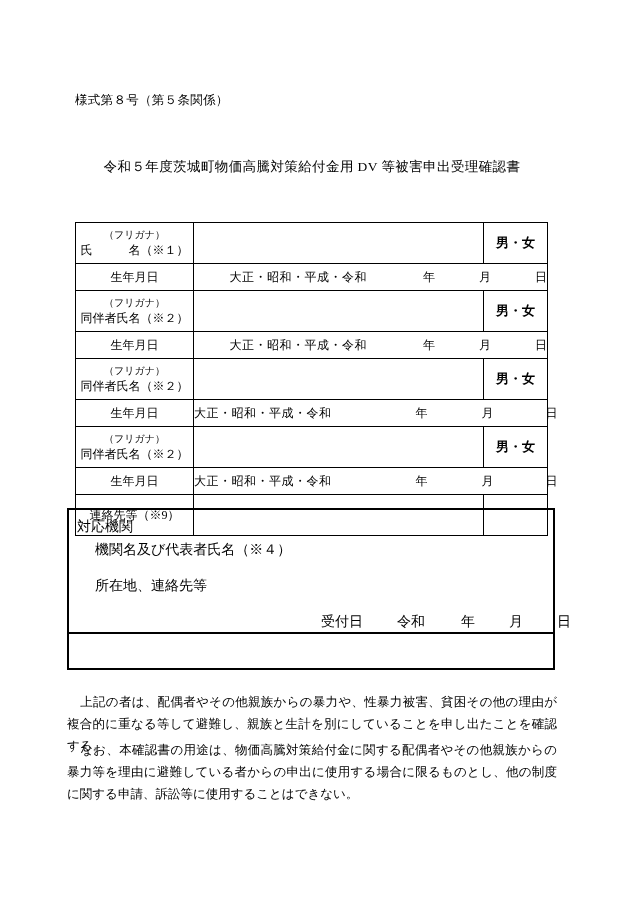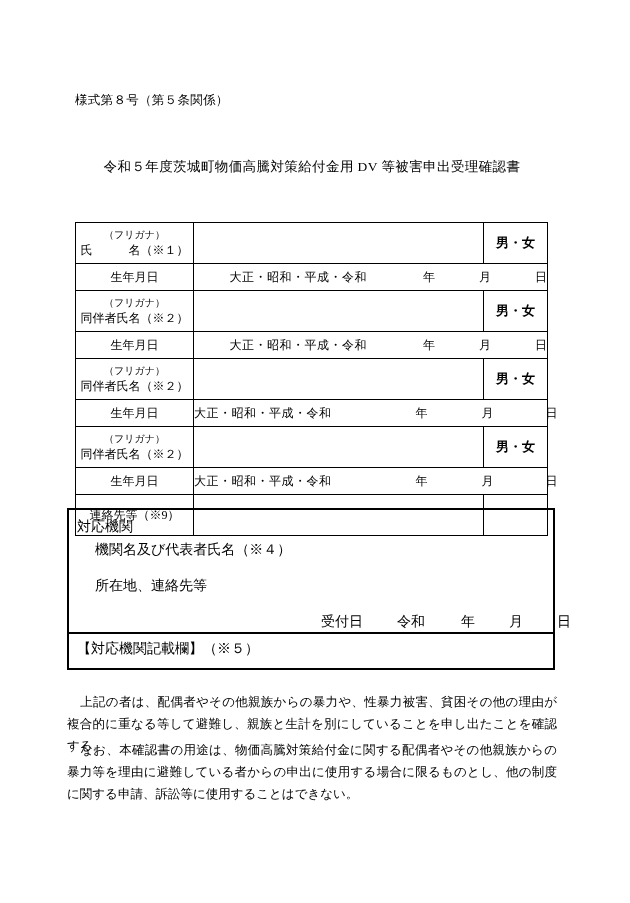--- a/index.html
+++ b/index.html
@@ -241,20 +241,19 @@
     </tbody>
   </table>
 
   <div class="agency-box">
     <div class="agency-inner">
       <div class="ag-line ag-title">対応機関</div>
       <div class="ag-line ag-name">機関名及び代表者氏名（※４）</div>
       <div class="ag-line ag-addr">所在地、連絡先等</div>
       <div class="ag-line ag-recv"><span>受付日</span><span class="sp1"></span><span>令和</span><span class="sp2"></span><span>年</span><span class="sp3"></span><span>月</span><span class="sp3"></span><span>日</span></div>
       <div class="ag-divider"></div>
-      <div class="ag-line ag-note">【対応機関記載欄】（※５）</div>
     </div>
   </div>
 
   <div class="para para1"><span class="indent"></span><span>上記の者は、配偶者やその他親族からの暴力や、性暴力被害、貧困その他の理由が複合的に重なる等して避難し、親族と生計を別にしていることを申し出たことを確認する。</span></div>
   <div class="para para2"><span class="indent"></span><span>なお、本確認書の用途は、物価高騰対策給付金に関する配偶者やその他親族からの暴力等を理由に避難している者からの申出に使用する場合に限るものとし、他の制度に関する申請、訴訟等に使用することはできない。</span></div>
 
 </div>
 
 </body></html>

